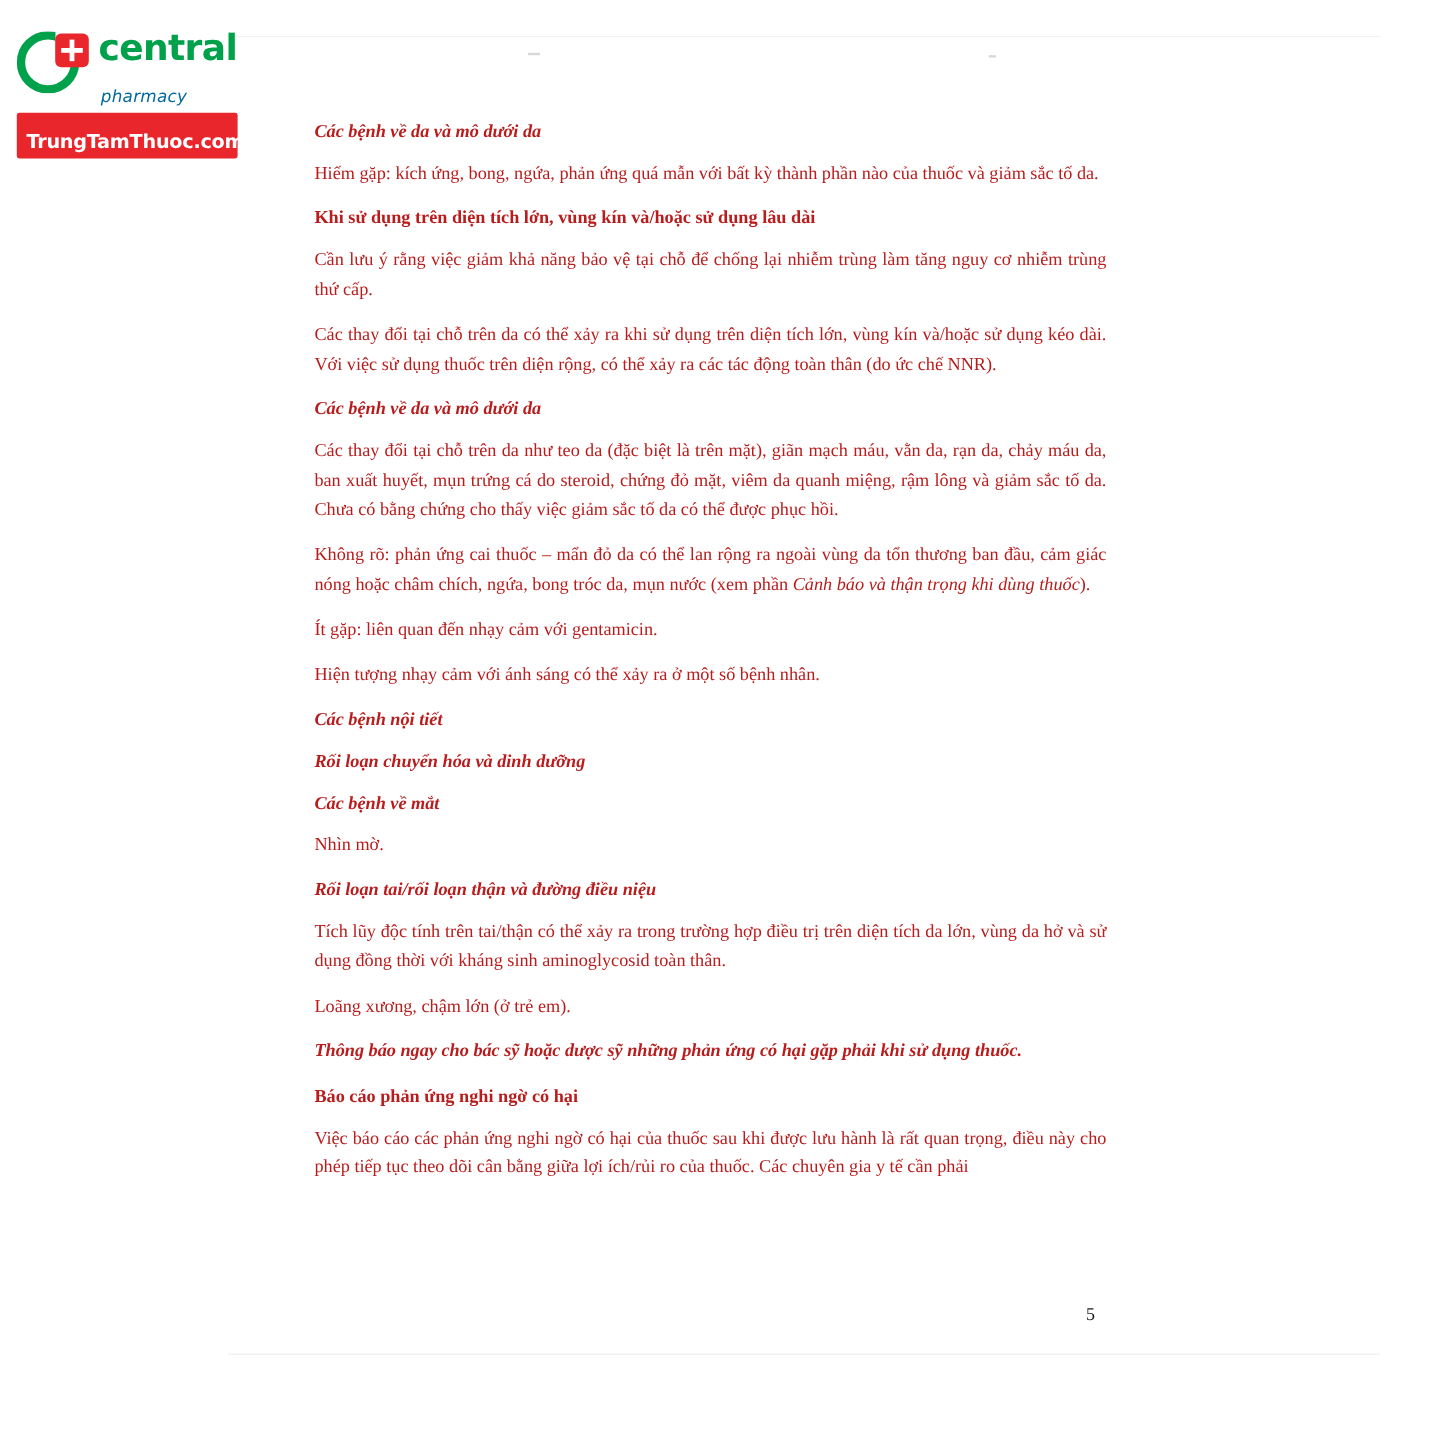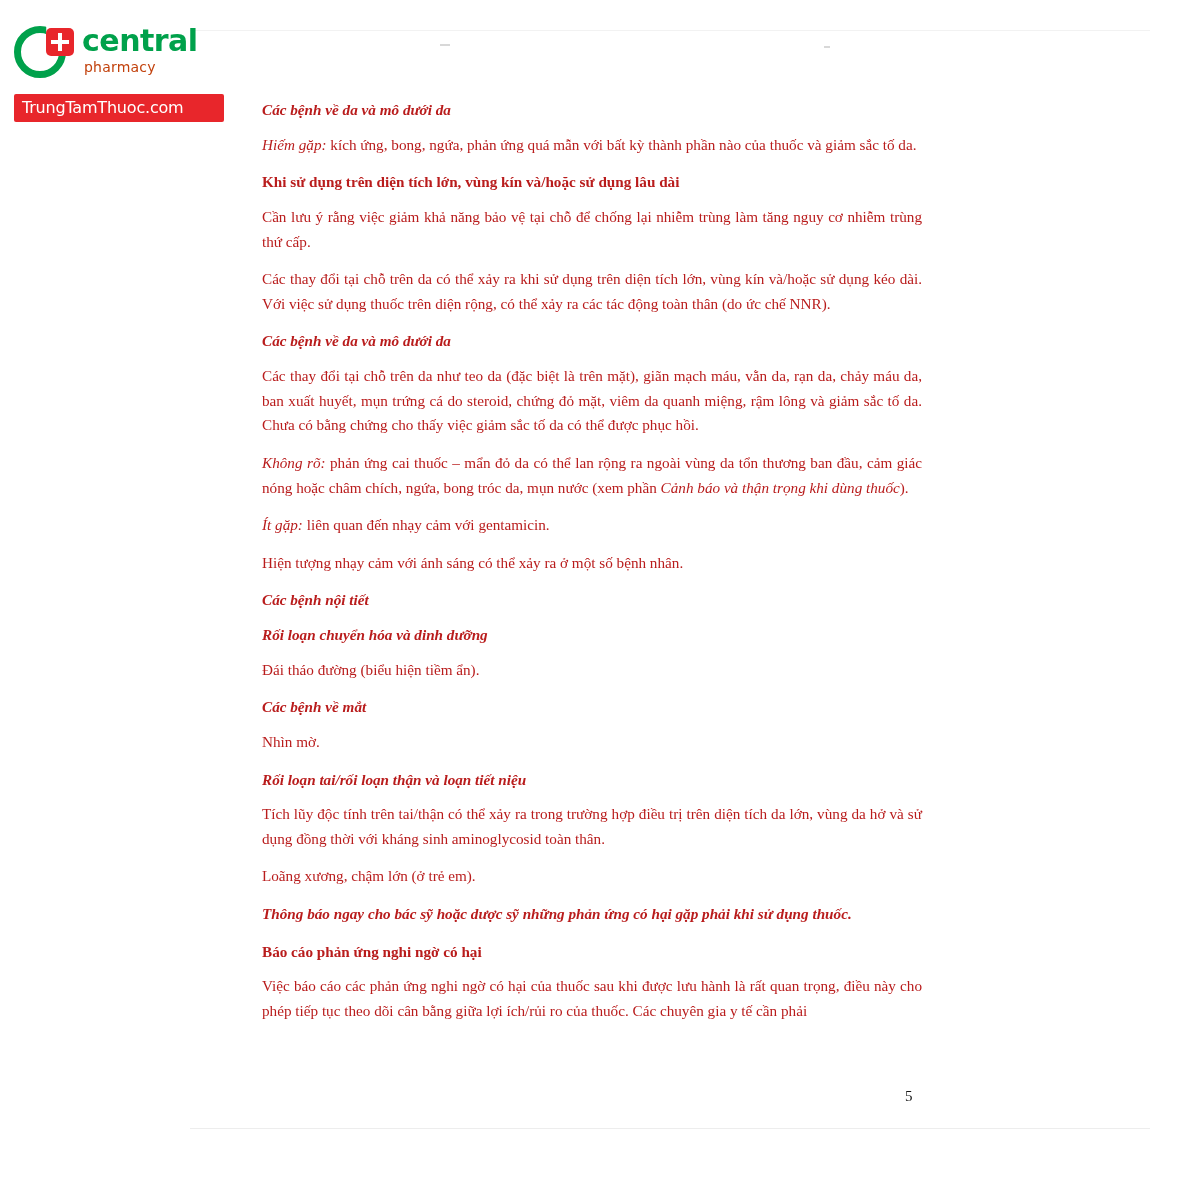--- a/index.html
+++ b/index.html
@@ -74,34 +74,35 @@
   .logo-words .w-main {
     font-family: "DejaVu Sans", sans-serif;
     font-weight: bold;
     font-size: 30px;
     color: #00a14b;
     letter-spacing: -0.5px;
   }
   .logo-words .w-sub {
     font-family: "DejaVu Sans", sans-serif;
     font-size: 14px;
-    color: #c2410c;
+    color: #0369a1;
     letter-spacing: 0.2px;
-    margin-top: 4px;
+    margin-top: 18px;
     margin-left: 2px;
+    font-style: italic;
   }
   #site-band {
     margin-top: 6px;
     background: #e8262b;
     color: #ffffff;
     font-family: "DejaVu Sans", sans-serif;
-    font-weight: normal;
+    font-weight: bold;
     font-size: 16px;
-    padding: 4px 8px 5px 8px;
-    width: 210px;
+    padding: 14px 8px 5px 8px;
+    width: 184px;
     box-sizing: border-box;
     border-radius: 2px;
     letter-spacing: -0.2px;
   }
 
   
   #page-sheet {
     position: absolute;
     left: 186px;
     top: 28px;
@@ -146,21 +147,20 @@
   }
   .h-bold {
     font-weight: bold;
     margin-bottom: 10px !important;
   }
   .h-bold-italic {
     font-weight: bold;
     font-style: italic;
   }
   .lead-italic {
-    font-style: italic;
   }
   .inline-italic {
     font-style: italic;
   }
   #page-number {
     position: absolute;
     left: 905px;
     top: 1088px;
     font-size: 15px;
     color: #161616;
@@ -203,24 +203,23 @@
     <p class="h-bold">Khi sử dụng trên diện tích lớn, vùng kín và/hoặc sử dụng lâu dài</p>
     <p>Cần lưu ý rằng việc giảm khả năng bảo vệ tại chỗ để chống lại nhiễm trùng làm tăng nguy cơ nhiễm trùng thứ cấp.</p>
     <p>Các thay đổi tại chỗ trên da có thể xảy ra khi sử dụng trên diện tích lớn, vùng kín và/hoặc sử dụng kéo dài. Với việc sử dụng thuốc trên diện rộng, có thể xảy ra các tác động toàn thân (do ức chế NNR).</p>
     <p class="h-italic">Các bệnh về da và mô dưới da</p>
     <p>Các thay đổi tại chỗ trên da như teo da (đặc biệt là trên mặt), giãn mạch máu, vằn da, rạn da, chảy máu da, ban xuất huyết, mụn trứng cá do steroid, chứng đỏ mặt, viêm da quanh miệng, rậm lông và giảm sắc tố da. Chưa có bằng chứng cho thấy việc giảm sắc tố da có thể được phục hồi.</p>
     <p><span class="lead-italic">Không rõ:</span> phản ứng cai thuốc – mẩn đỏ da có thể lan rộng ra ngoài vùng da tổn thương ban đầu, cảm giác nóng hoặc châm chích, ngứa, bong tróc da, mụn nước (xem phần <span class="inline-italic">Cảnh báo và thận trọng khi dùng thuốc</span>).</p>
     <p><span class="lead-italic">Ít gặp:</span> liên quan đến nhạy cảm với gentamicin.</p>
     <p>Hiện tượng nhạy cảm với ánh sáng có thể xảy ra ở một số bệnh nhân.</p>
     <p class="h-italic">Các bệnh nội tiết</p>
     <p class="h-italic">Rối loạn chuyển hóa và dinh dưỡng</p>
-    <p>Đái tháo đường (biểu hiện tiềm ẩn).</p>
     <p class="h-italic">Các bệnh về mắt</p>
     <p>Nhìn mờ.</p>
-    <p class="h-italic">Rối loạn tai/rối loạn thận và loạn tiết niệu</p>
+    <p class="h-italic">Rối loạn tai/rối loạn thận và đường điều niệu</p>
     <p>Tích lũy độc tính trên tai/thận có thể xảy ra trong trường hợp điều trị trên diện tích da lớn, vùng da hở và sử dụng đồng thời với kháng sinh aminoglycosid toàn thân.</p>
     <p>Loãng xương, chậm lớn (ở trẻ em).</p>
     <p class="h-bold-italic">Thông báo ngay cho bác sỹ hoặc dược sỹ những phản ứng có hại gặp phải khi sử dụng thuốc.</p>
     <p class="h-bold">Báo cáo phản ứng nghi ngờ có hại</p>
     <p>Việc báo cáo các phản ứng nghi ngờ có hại của thuốc sau khi được lưu hành là rất quan trọng, điều này cho phép tiếp tục theo dõi cân bằng giữa lợi ích/rủi ro của thuốc. Các chuyên gia y tế cần phải</p>
   </div>
 
 <div id="page-number">5</div>
 
 </body></html>

